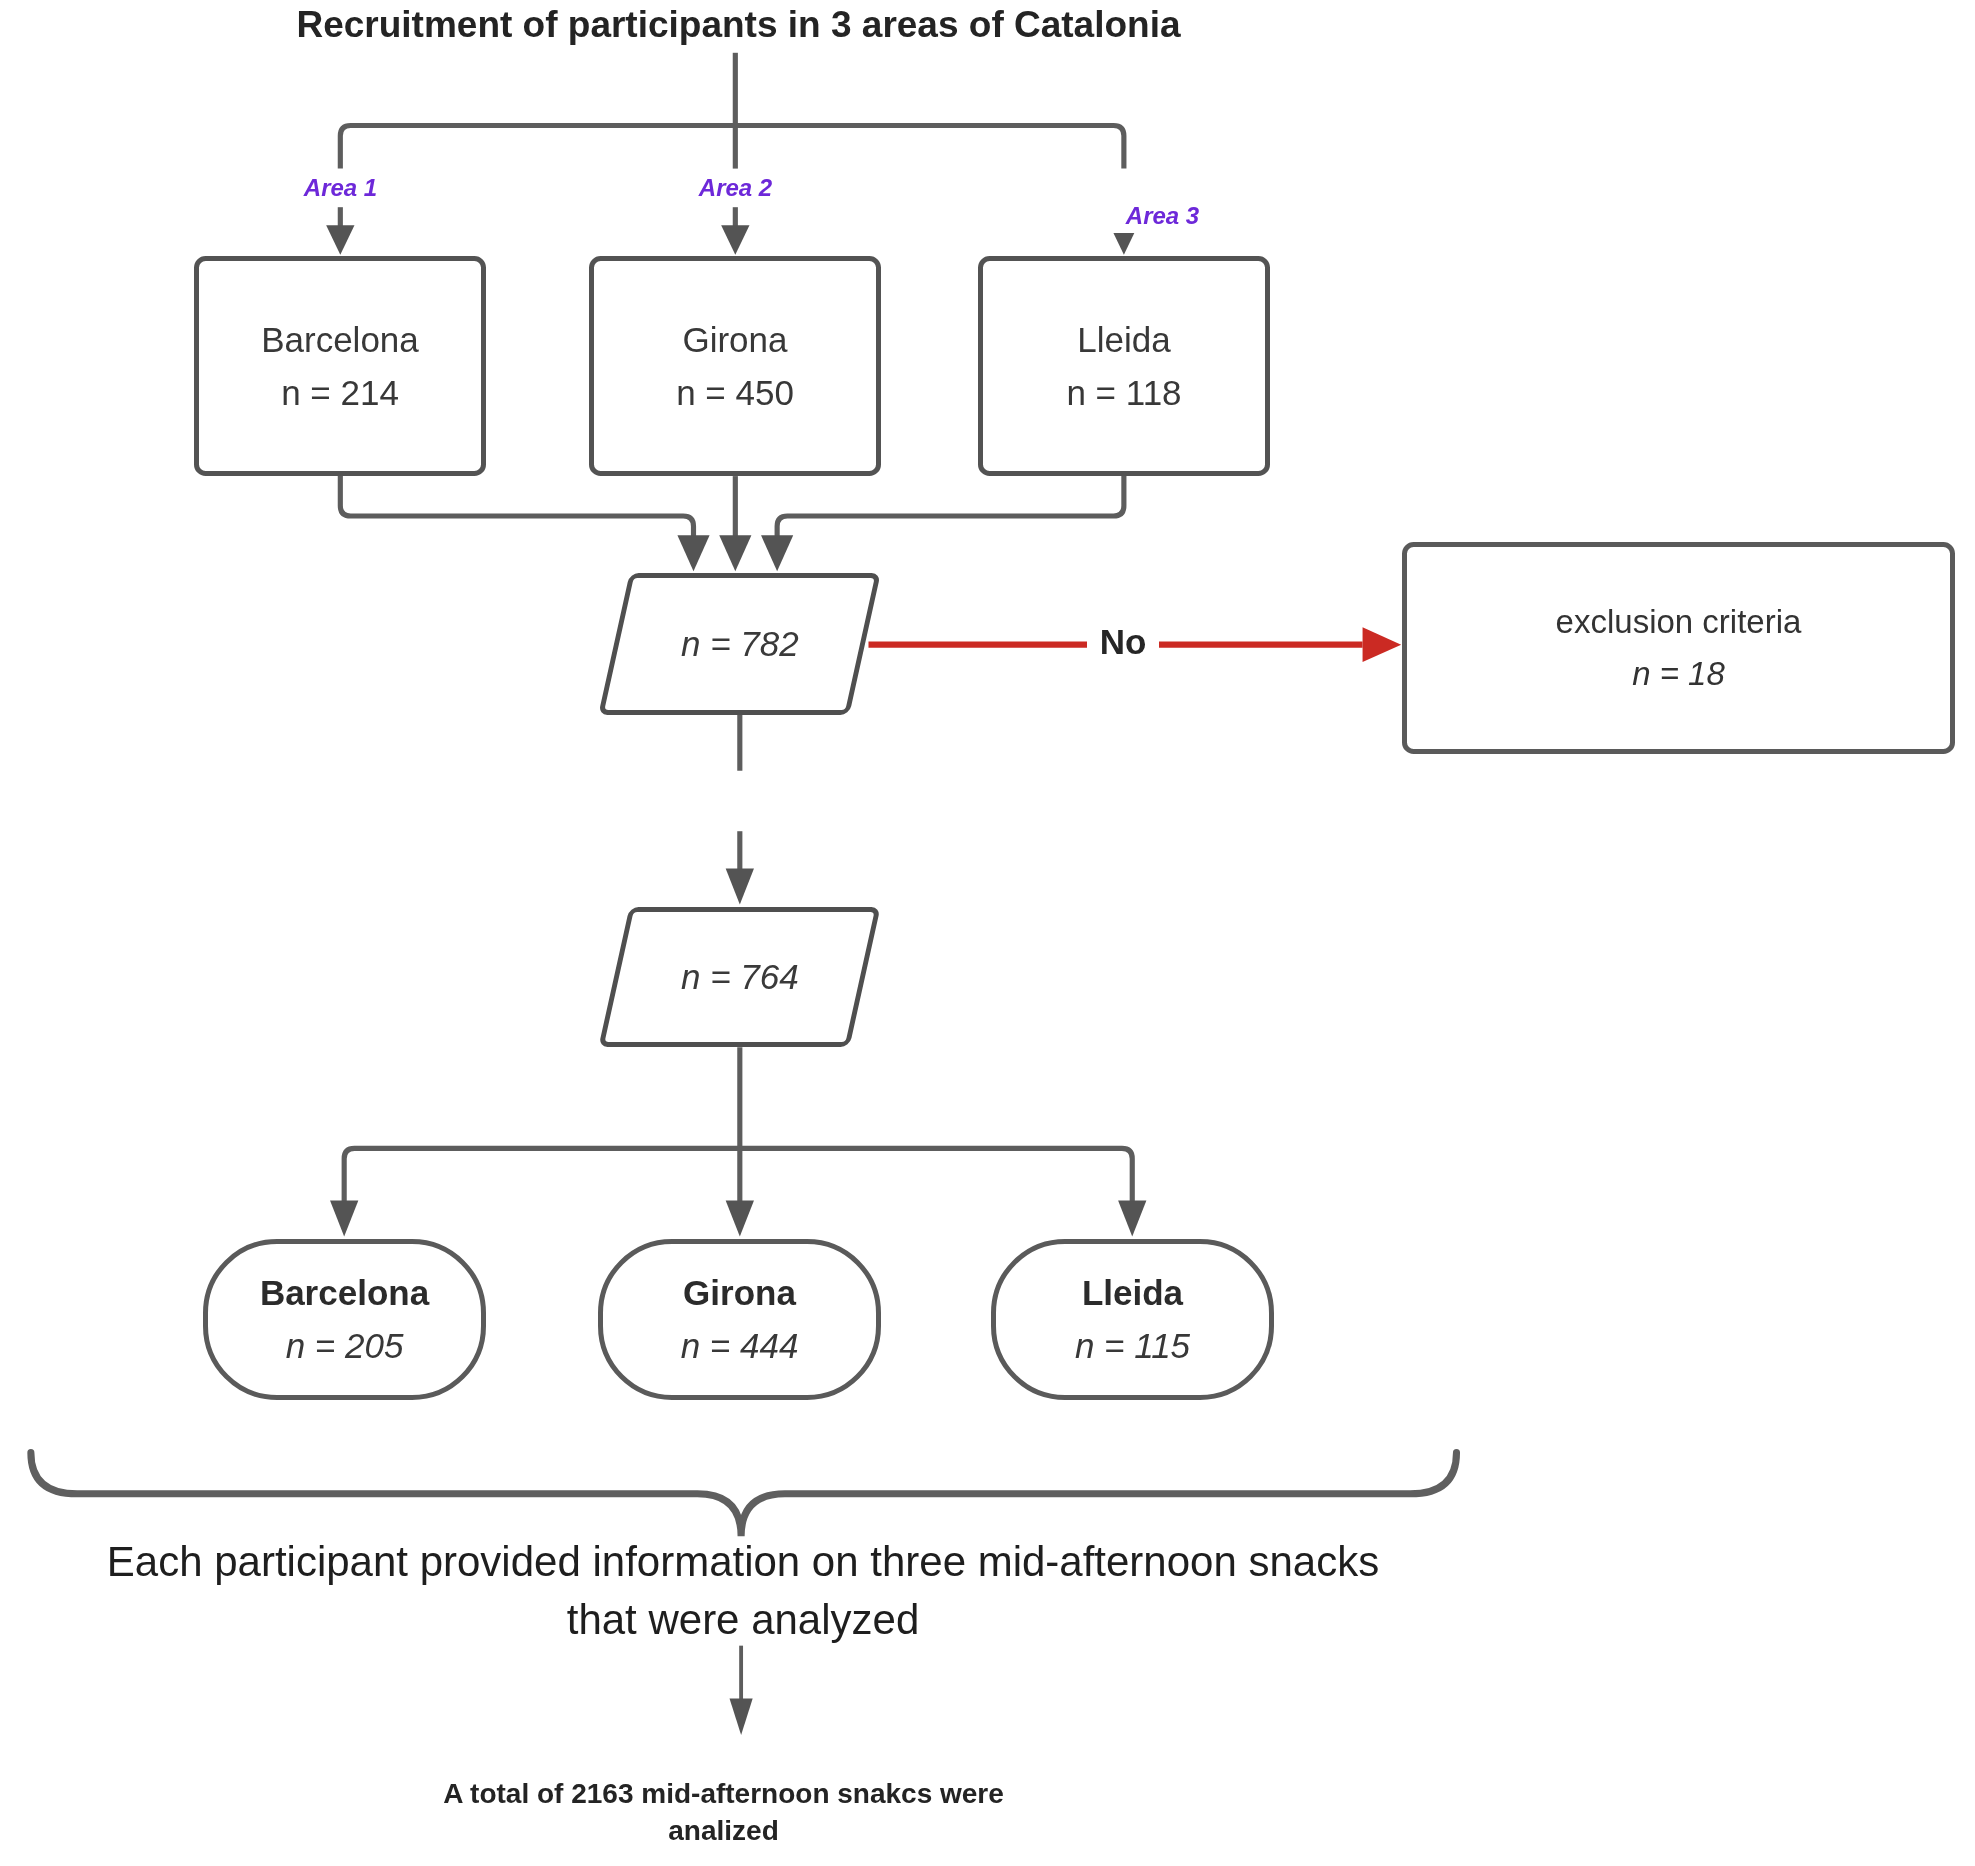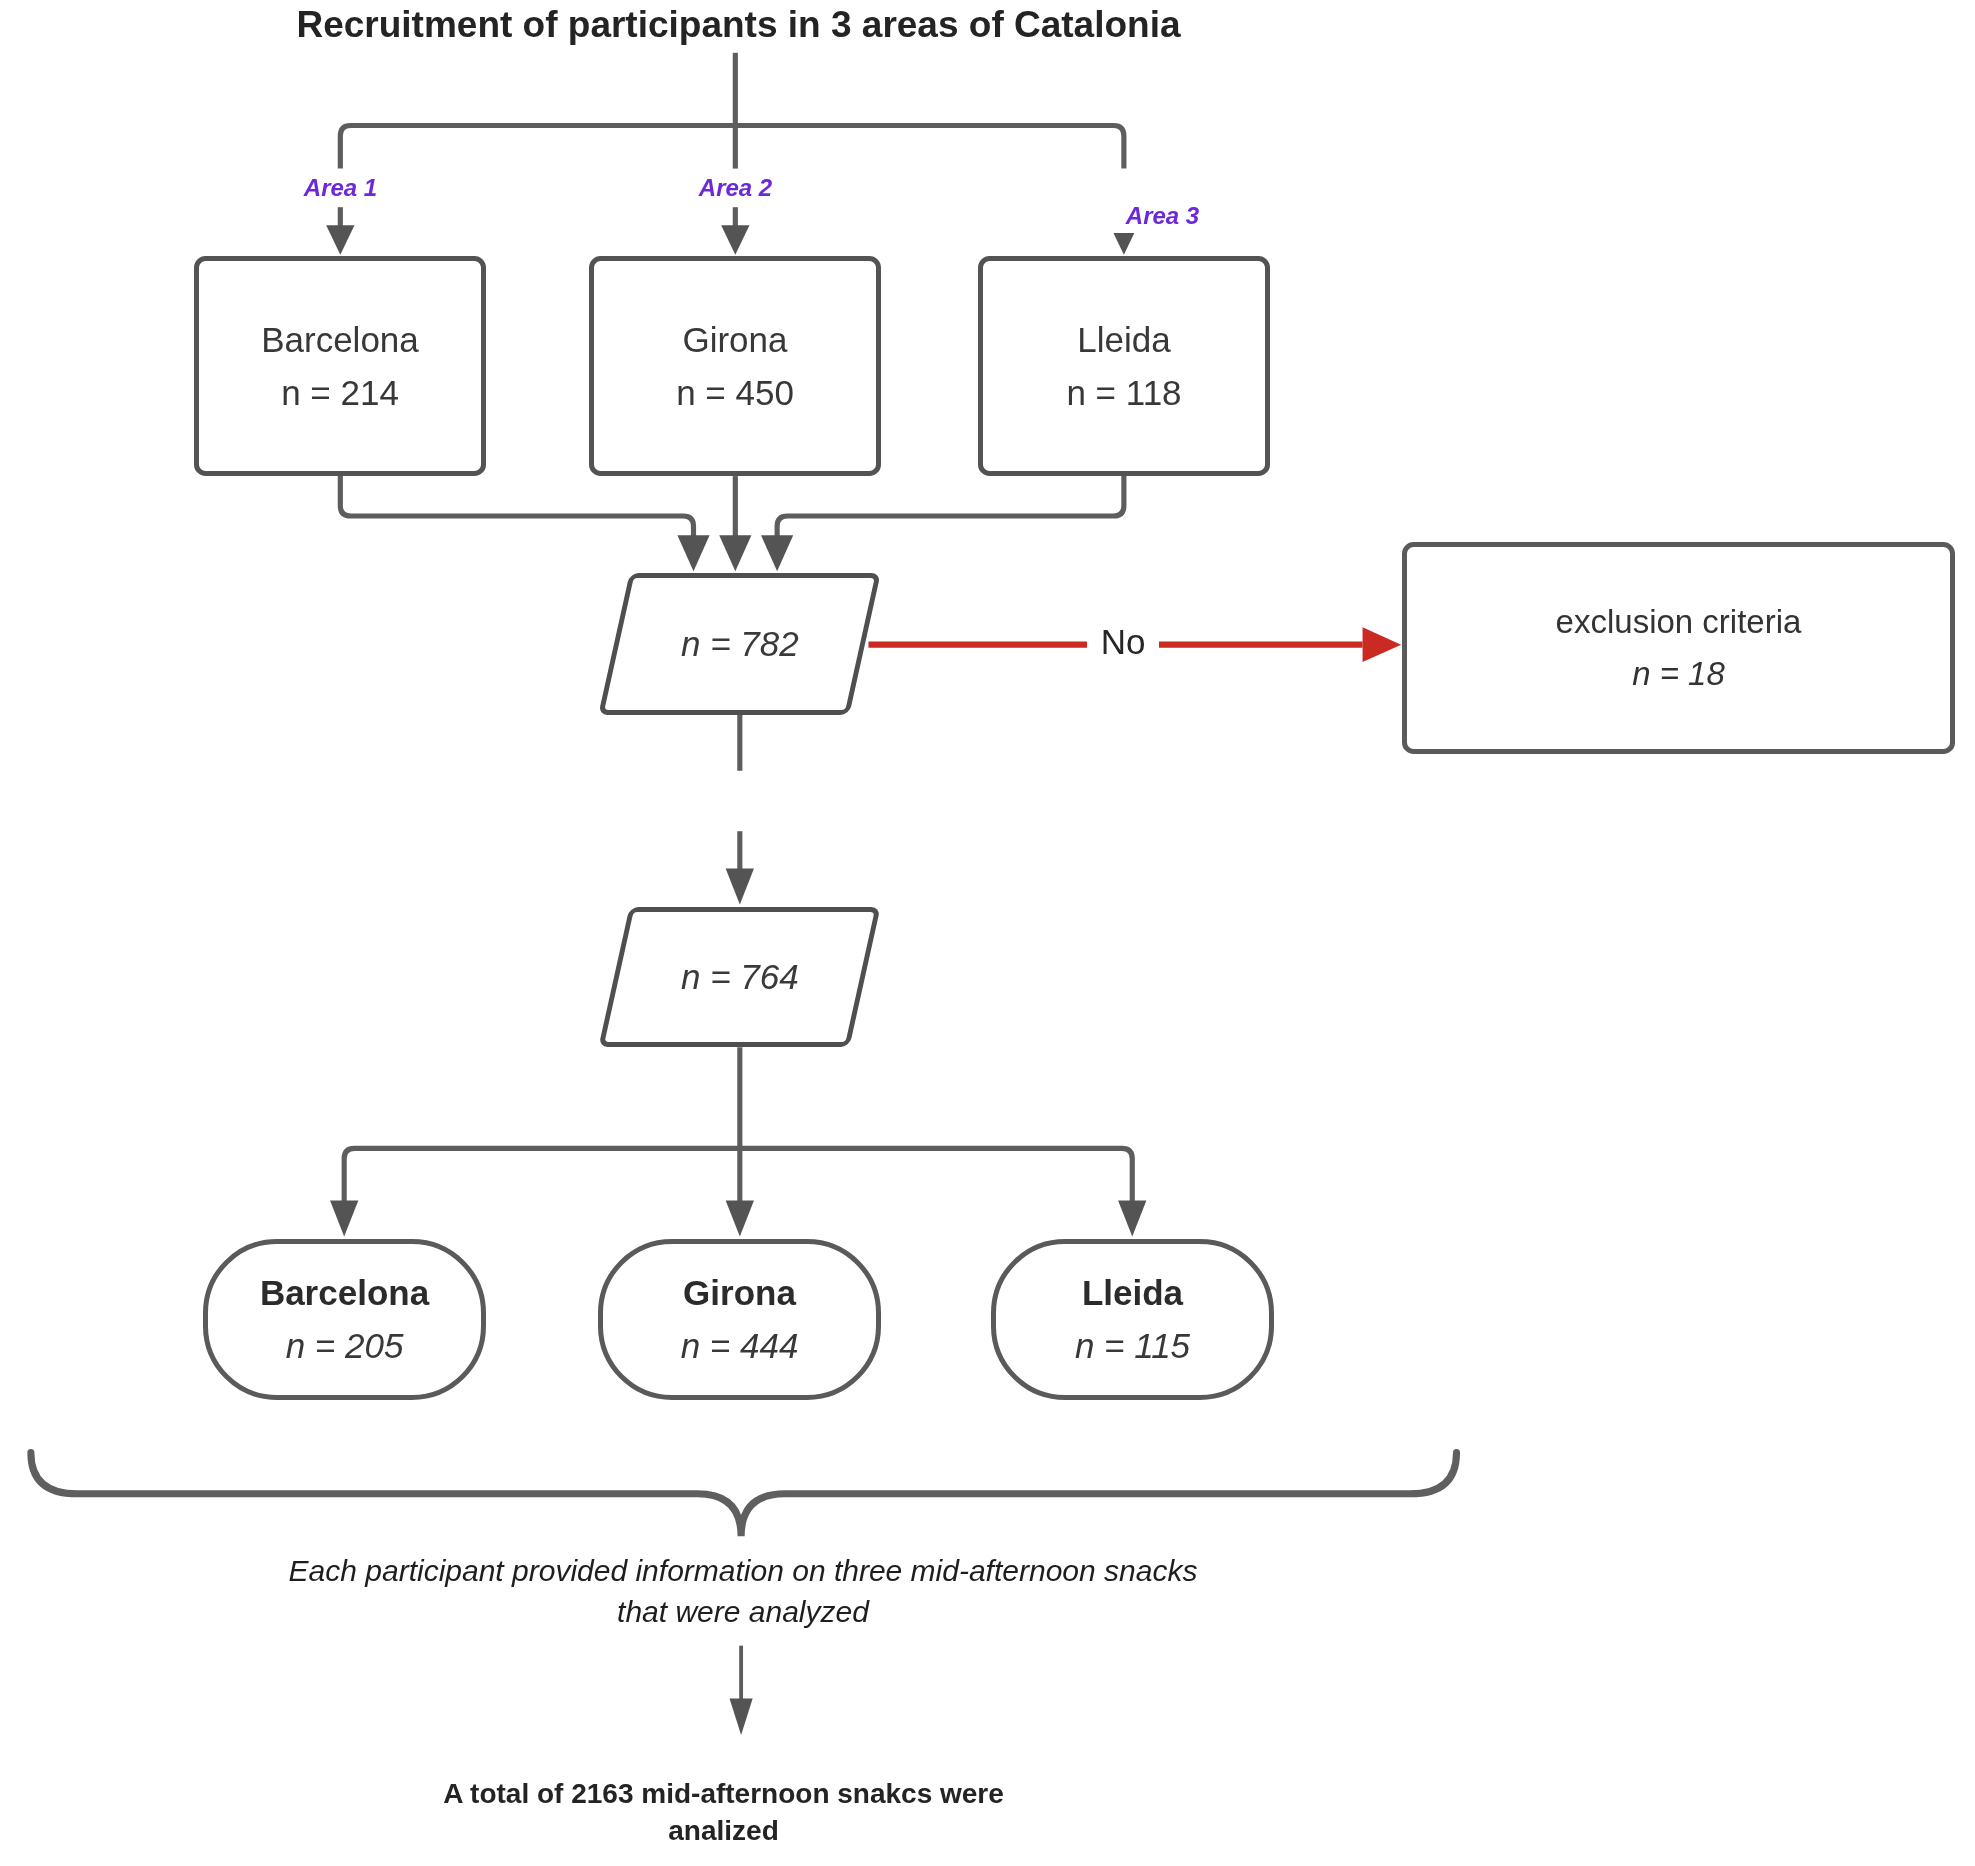--- a/index.html
+++ b/index.html
@@ -42,29 +42,29 @@
   .para1{left:614px;top:573px;height:142px;}
   .para2{left:614px;top:907px;height:140px;}
   .excl-box{
     left:1402px;top:542px;width:553px;height:212px;
     border:5.8px solid #5a5a5a;border-radius:11.6px;background:#ffffff;
     font-size:33px;color:#333333;line-height:1.58;
   }
   .excl-box .nval{font-style:italic;}
   .no-label{
     left:1087px;top:621px;width:72px;height:41px;
-    font-size:35px;font-weight:normal;color:#262626;background:#ffffff;
+    font-size:35px;font-weight:bold;color:#262626;background:#ffffff;
   }
   .included-heading{
     left:486px;top:775px;width:508px;height:46px;
     font-size:36px;font-weight:bold;color:#242424;
   }
   .brace-note{
     left:74px;top:1543px;width:1338px;height:96px;
-    font-size:30px;color:#1e1e1e;line-height:1.38;font-style:italic;
+    font-size:42px;color:#1e1e1e;line-height:1.38;
   }
   .total-note{
     left:209px;top:1763px;width:1029px;height:100px;
     font-size:28px;font-weight:bold;color:#242424;line-height:1.32;
   }
 </style>
 </head>
 <body>
 
 <div id="canvas">

